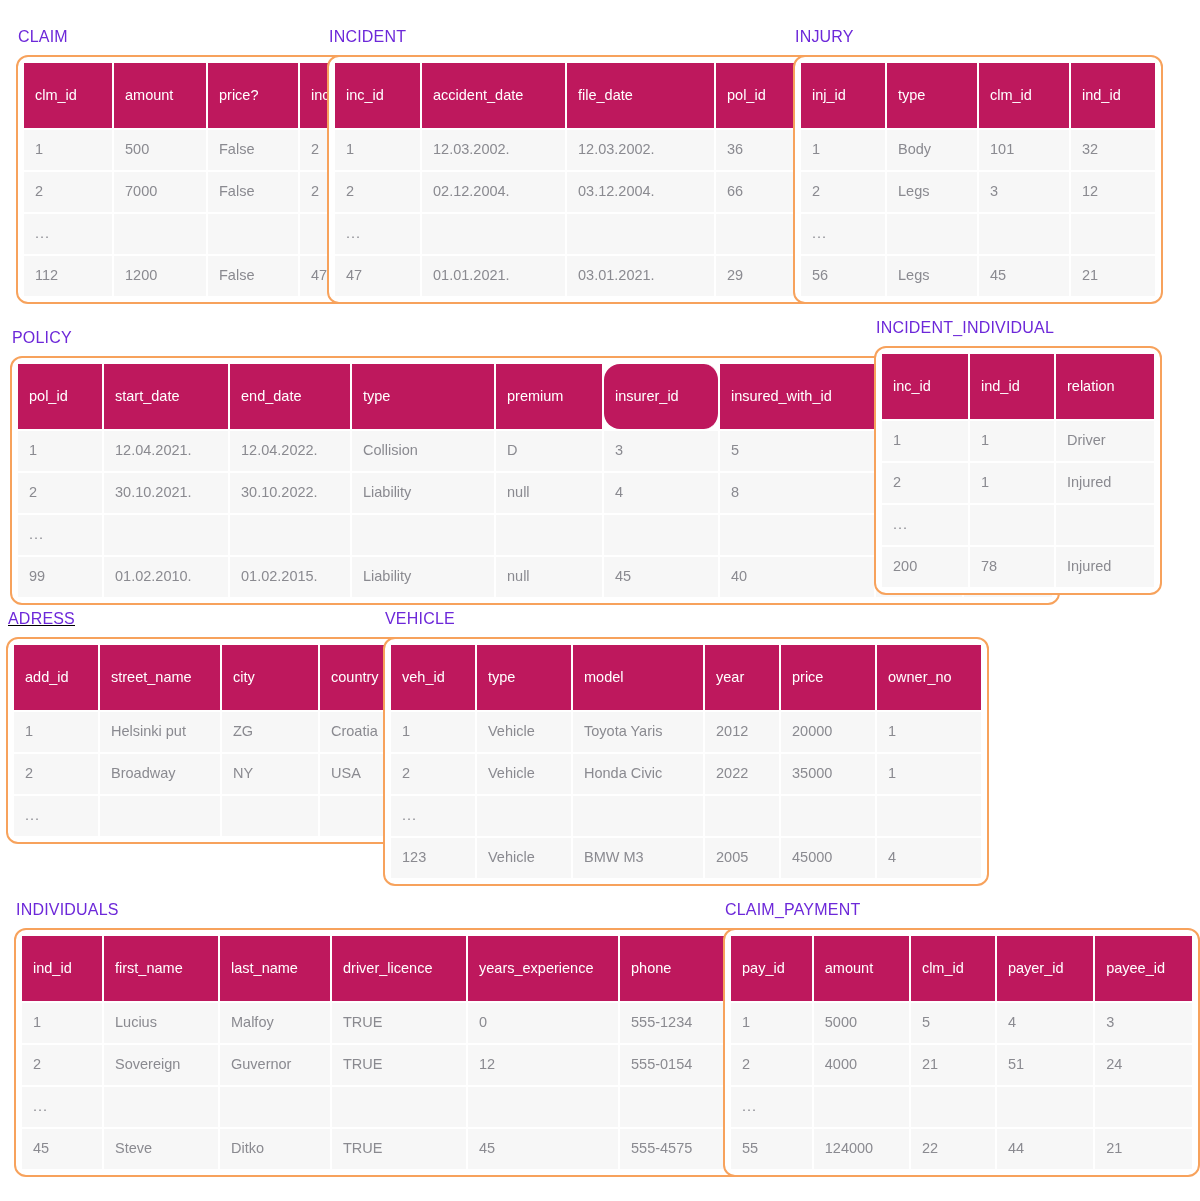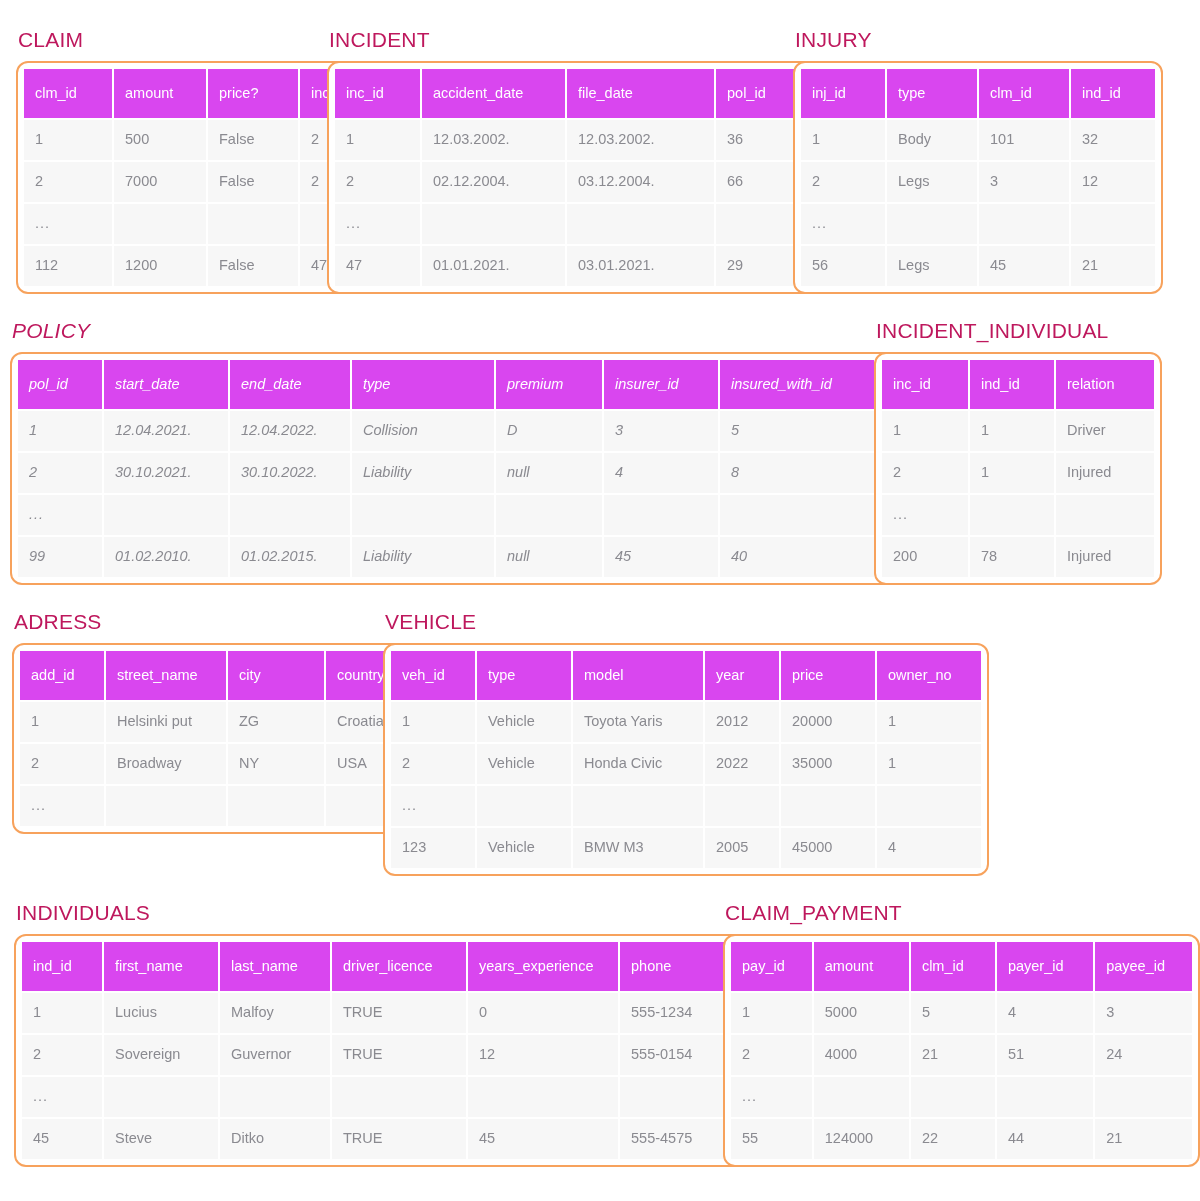--- a/index.html
+++ b/index.html
@@ -21,23 +21,23 @@
     width: 1200px;
     height: 1201px;
   }
 
   
   .table-block {
     position: absolute;
   }
 
   .table-title {
-    font-size: 21px;
+    font-size: 16px;
     font-weight: 400;
-    color: #be185d;
+    color: #6d28d9;
     letter-spacing: 0.2px;
     margin: 0 0 9px 2px;
     white-space: nowrap;
   }
 
   .table-card {
     border: 2px solid #f7a25c;
     border-radius: 12px;
     background: #ffffff;
     padding: 6px;
@@ -45,26 +45,26 @@
   }
 
   table.db-table {
     border-collapse: separate;
     border-spacing: 0;
     background: #ffffff;
     table-layout: fixed;
   }
 
   table.db-table th {
-    background: #d946ef;
+    background: #be185d;
     color: #ffffff;
     font-size: 14.5px;
     font-weight: 400;
     text-align: left;
-    padding: 16px 11px;
+    padding: 24px 11px;
     border-right: 2px solid #ffffff;
     white-space: nowrap;
     overflow: hidden;
     vertical-align: middle;
     line-height: 1.15;
   }
   table.db-table th:last-child {
     border-right: none;
   }
 
@@ -224,32 +224,32 @@
             <td>56</td>
             <td>Legs</td>
             <td>45</td>
             <td>21</td>
           </tr>
         </tbody>
       </table>
     </div>
   </div>
 
-  <div class="table-block" style="left:10px; top:319px;font-style:italic;">
+  <div class="table-block" style="left:10px; top:329px;">
     <div class="table-title">POLICY</div>
     <div class="table-card">
       <table class="db-table">
         <thead>
           <tr>
             <th style="width: 62px;">pol_id</th>
             <th style="width: 102px;">start_date</th>
             <th style="width: 98px;">end_date</th>
             <th style="width: 120px;">type</th>
             <th style="width: 84px;">premium</th>
-            <th style="width: 92px;">insurer_id</th>
+            <th style="width: 92px; border-radius: 16px;">insurer_id</th>
             <th style="width: 132px;">insured_with_id</th>
             <th style="width: 64px;">veh_id</th>
             <th style="width: 66px;">add_id</th>
           </tr>
         </thead>
         <tbody>
           <tr>
             <td>1</td>
             <td>12.04.2021.</td>
             <td>12.04.2022.</td>
@@ -328,21 +328,21 @@
           <tr>
             <td>200</td>
             <td>78</td>
             <td>Injured</td>
           </tr>
         </tbody>
       </table>
     </div>
   </div>
 
-  <div class="table-block" style="left:12px; top:610px;">
+  <div class="table-block" style="left:6px; top:610px;text-decoration:underline;">
     <div class="table-title">ADRESS</div>
     <div class="table-card">
       <table class="db-table">
         <thead>
           <tr>
             <th style="width: 62px;">add_id</th>
             <th style="width: 98px;">street_name</th>
             <th style="width: 74px;">city</th>
             <th style="width: 74px;">country</th>
           </tr>

